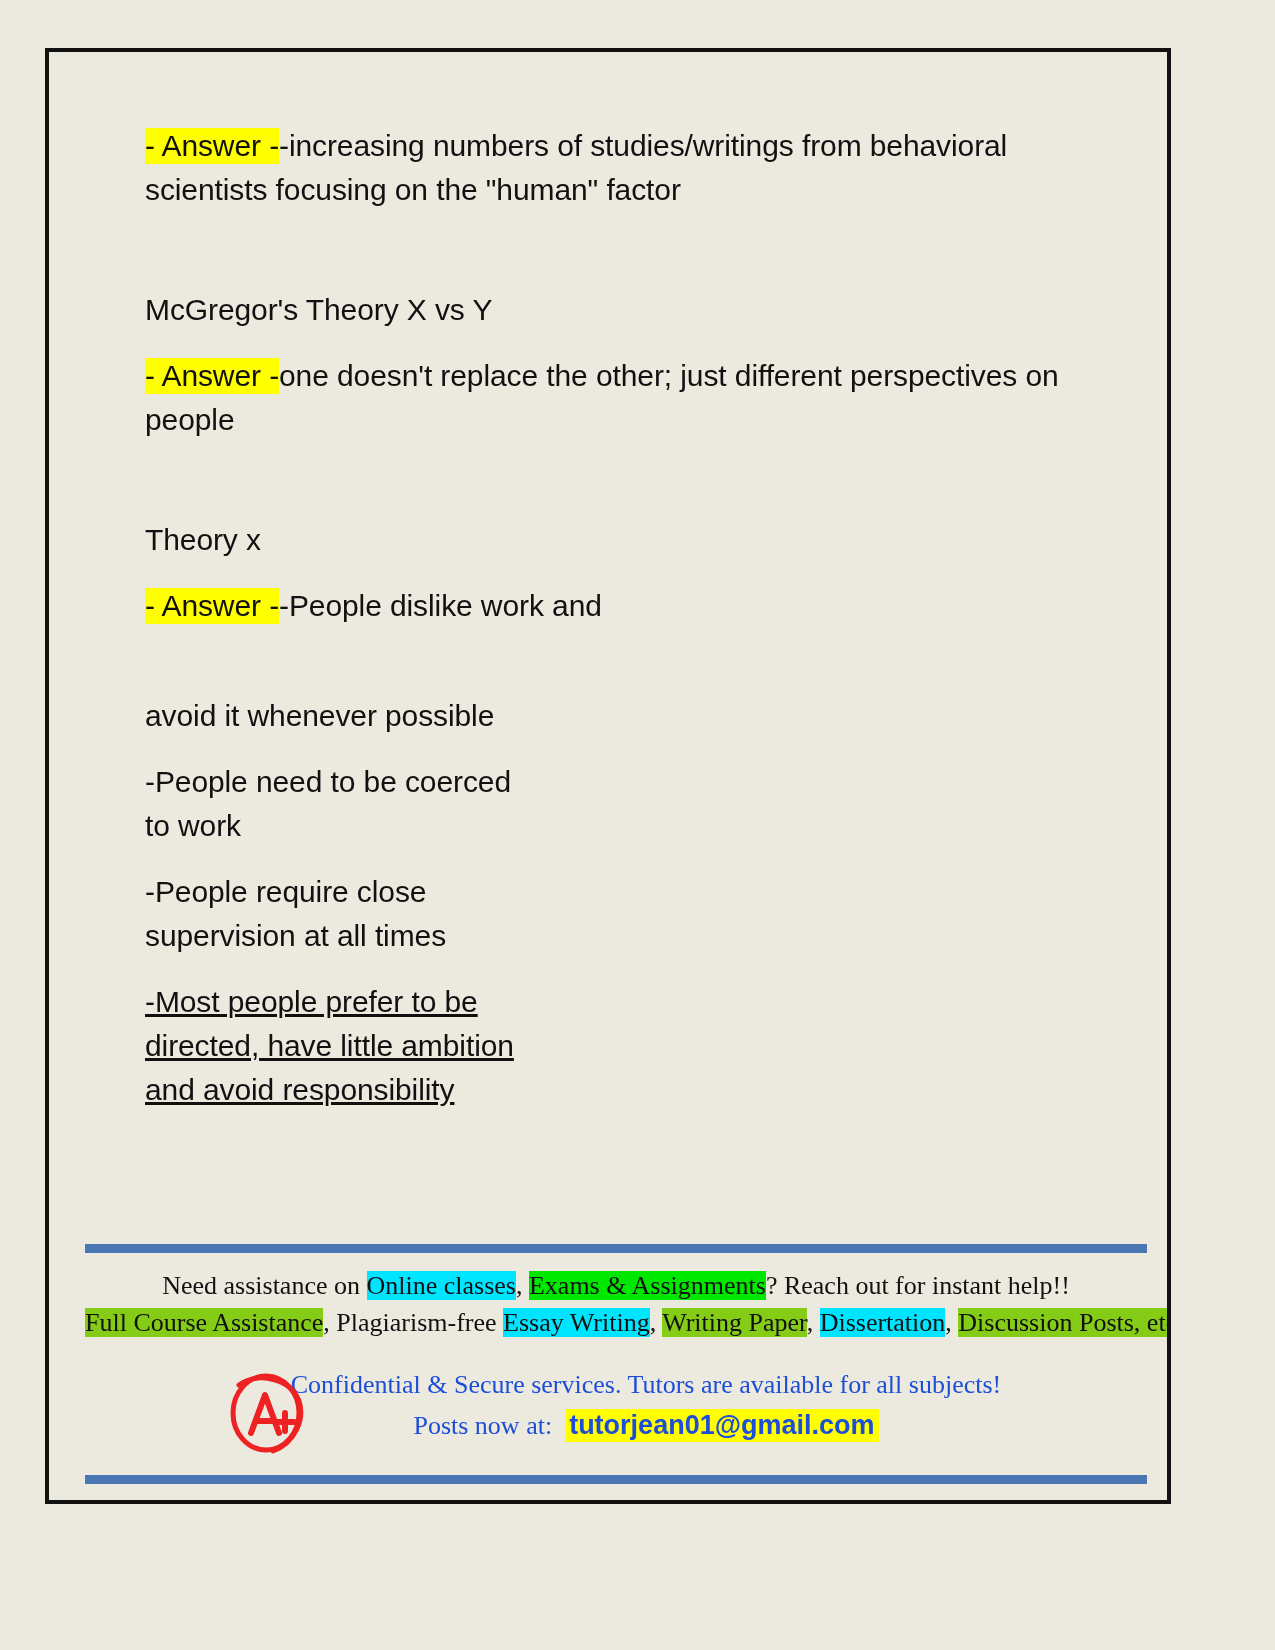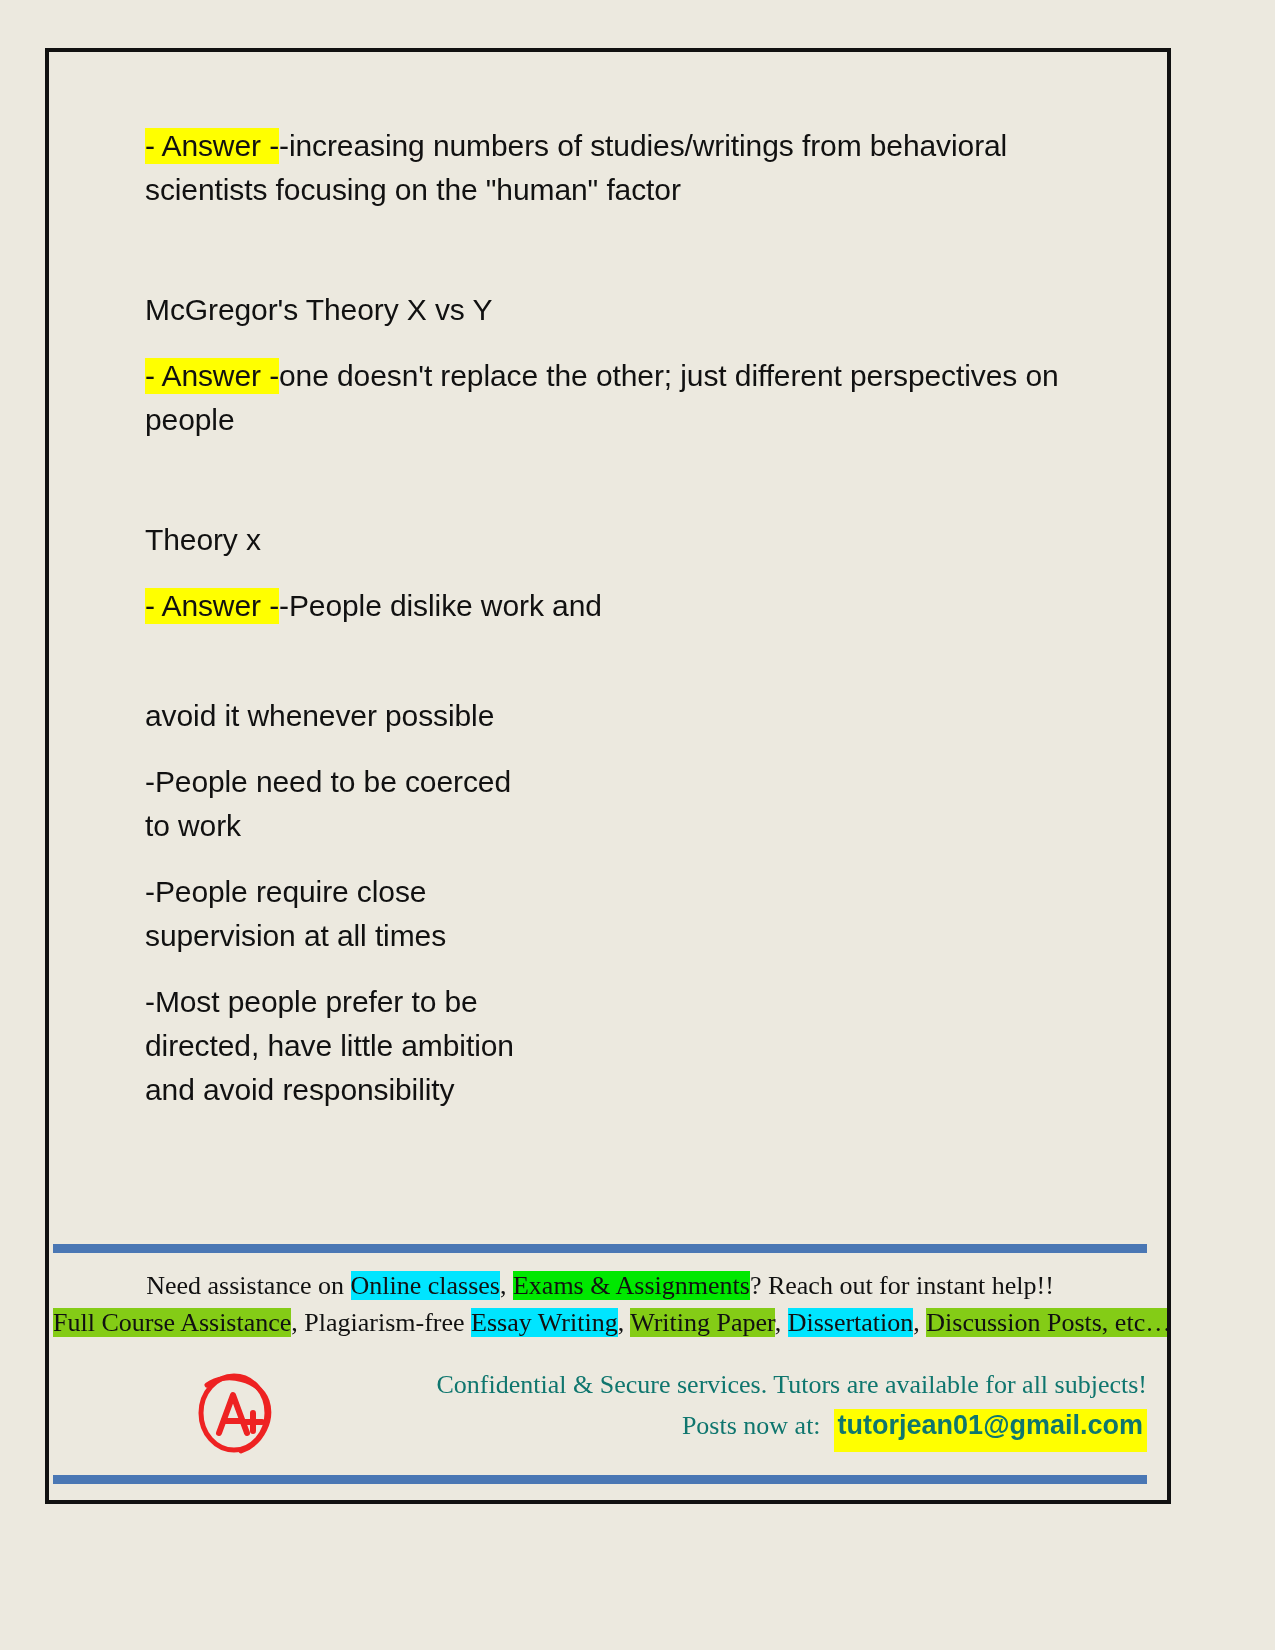--- a/index.html
+++ b/index.html
@@ -44,21 +44,21 @@
   .spacer-md { height: 44px; }
 
   .hl-yellow {
     background: #ffff00;
     padding: 1px 0 2px 0;
   }
 
   
   .footer {
     position: absolute;
-    left: 4px;
+    left: 36px;
     right: 20px;
     bottom: 16px;
   }
   .rule {
     height: 9px;
     background: #4a77b4;
     margin: 0 0 14px 0;
   }
   .rule.bottom {
     margin: 14px 0 0 0;
@@ -88,29 +88,28 @@
     height: 88px;
   }
   .ad-bottom-text {
     text-align: center;
     padding-left: 60px;
   }
   .ad-line2 {
     font-family: "Liberation Serif", serif;
     font-size: 26px;
     line-height: 40px;
-    color: #0f766e;
-    text-align: right;
+    color: #1d4ed8;
   }
   .email {
     font-family: "Liberation Sans", sans-serif;
     font-weight: bold;
     font-size: 27px;
     background: #ffff00;
-    padding: 1px 4px 12px 4px;
+    padding: 1px 4px 2px 4px;
   }
 </style>
 </head>
 <body>
 
 <div class="page">
 
   <div class="body-area">
 
     <p class="para"><span class="hl-yellow">- Answer -</span><span>-increasing numbers of studies/writings from behavioral scientists focusing on the "human" factor</span></p>
@@ -128,21 +127,21 @@
 
     <p class="para"><span class="hl-yellow">- Answer -</span><span>-People dislike work and</span></p>
 
     <div class="spacer-md"></div>
 
     <p class="para">avoid it whenever possible</p>
     <p class="para" style="white-space: pre-line;">-People need to be coerced
 to work</p>
     <p class="para" style="white-space: pre-line;">-People require close
 supervision at all times</p>
-    <p class="para" style="white-space: pre-line;">-Most people prefer to be
+    <p class="para" style="white-space: pre-line; text-decoration: underline;">-Most people prefer to be
 directed, have little ambition
 and avoid responsibility</p>
 
   </div>
 
   <div class="footer">
 
     <div class="rule"></div>
 
     <div class="ad-line"><span>Need assistance on </span><span class="mark-cyan">Online classes</span><span>, </span><span class="mark-green">Exams &amp; Assignments</span><span>? Reach out for instant help!!</span></div>

